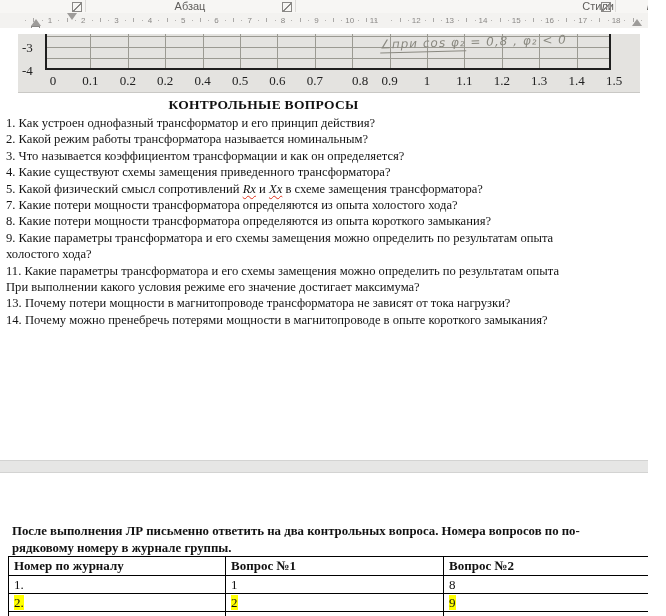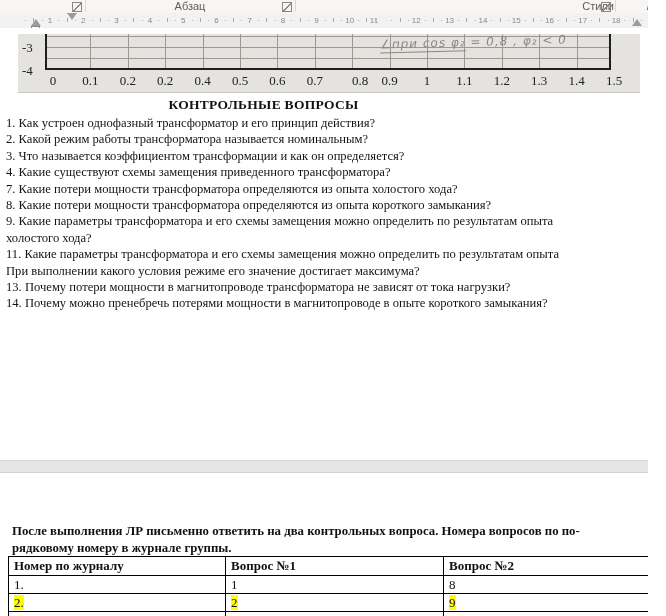--- a/index.html
+++ b/index.html
@@ -232,20 +232,21 @@
         </div>
       <div class="handw"><span class="u">∠при cos φ₂</span><span> = 0,8 ,  φ₂ &lt; 0</span></div>
     </div>
 
     <div class="doc-heading" style="top:69px;">КОНТРОЛЬНЫЕ ВОПРОСЫ</div>
     <div class="questions" style="top:87px;" id="questions">
         <div class="qline">1. Как устроен однофазный трансформатор и его принцип действия?</div>
         <div class="qline">2. Какой режим работы трансформатора называется номинальным?</div>
         <div class="qline">3. Что называется коэффициентом трансформации и как он определяется?</div>
         <div class="qline">4. Какие существуют схемы замещения приведенного трансформатора?</div>
+        <div class="qline">5. Какой физический смысл сопротивлений <span class="spell">Rх</span> и <span class="spell">Хх</span> в схеме замещения трансформатора?</div>
         <div class="qline">7. Какие потери мощности трансформатора определяются из опыта холостого хода?</div>
         <div class="qline">8. Какие потери мощности трансформатора определяются из опыта короткого замыкания?</div>
         <div class="qline">9. Какие параметры трансформатора и его схемы замещения можно определить по результатам опыта</div>
         <div class="qline">холостого хода?</div>
         <div class="qline">11. Какие параметры трансформатора и его схемы замещения можно определить по результатам опыта</div>
         <div class="qline">При выполнении какого условия режиме его значение достигает максимума?</div>
         <div class="qline">13. Почему потери мощности в магнитопроводе трансформатора не зависят от тока нагрузки?</div>
         <div class="qline">14. Почему можно пренебречь потерями мощности в магнитопроводе в опыте короткого замыкания?</div>
       </div>
   </div>

